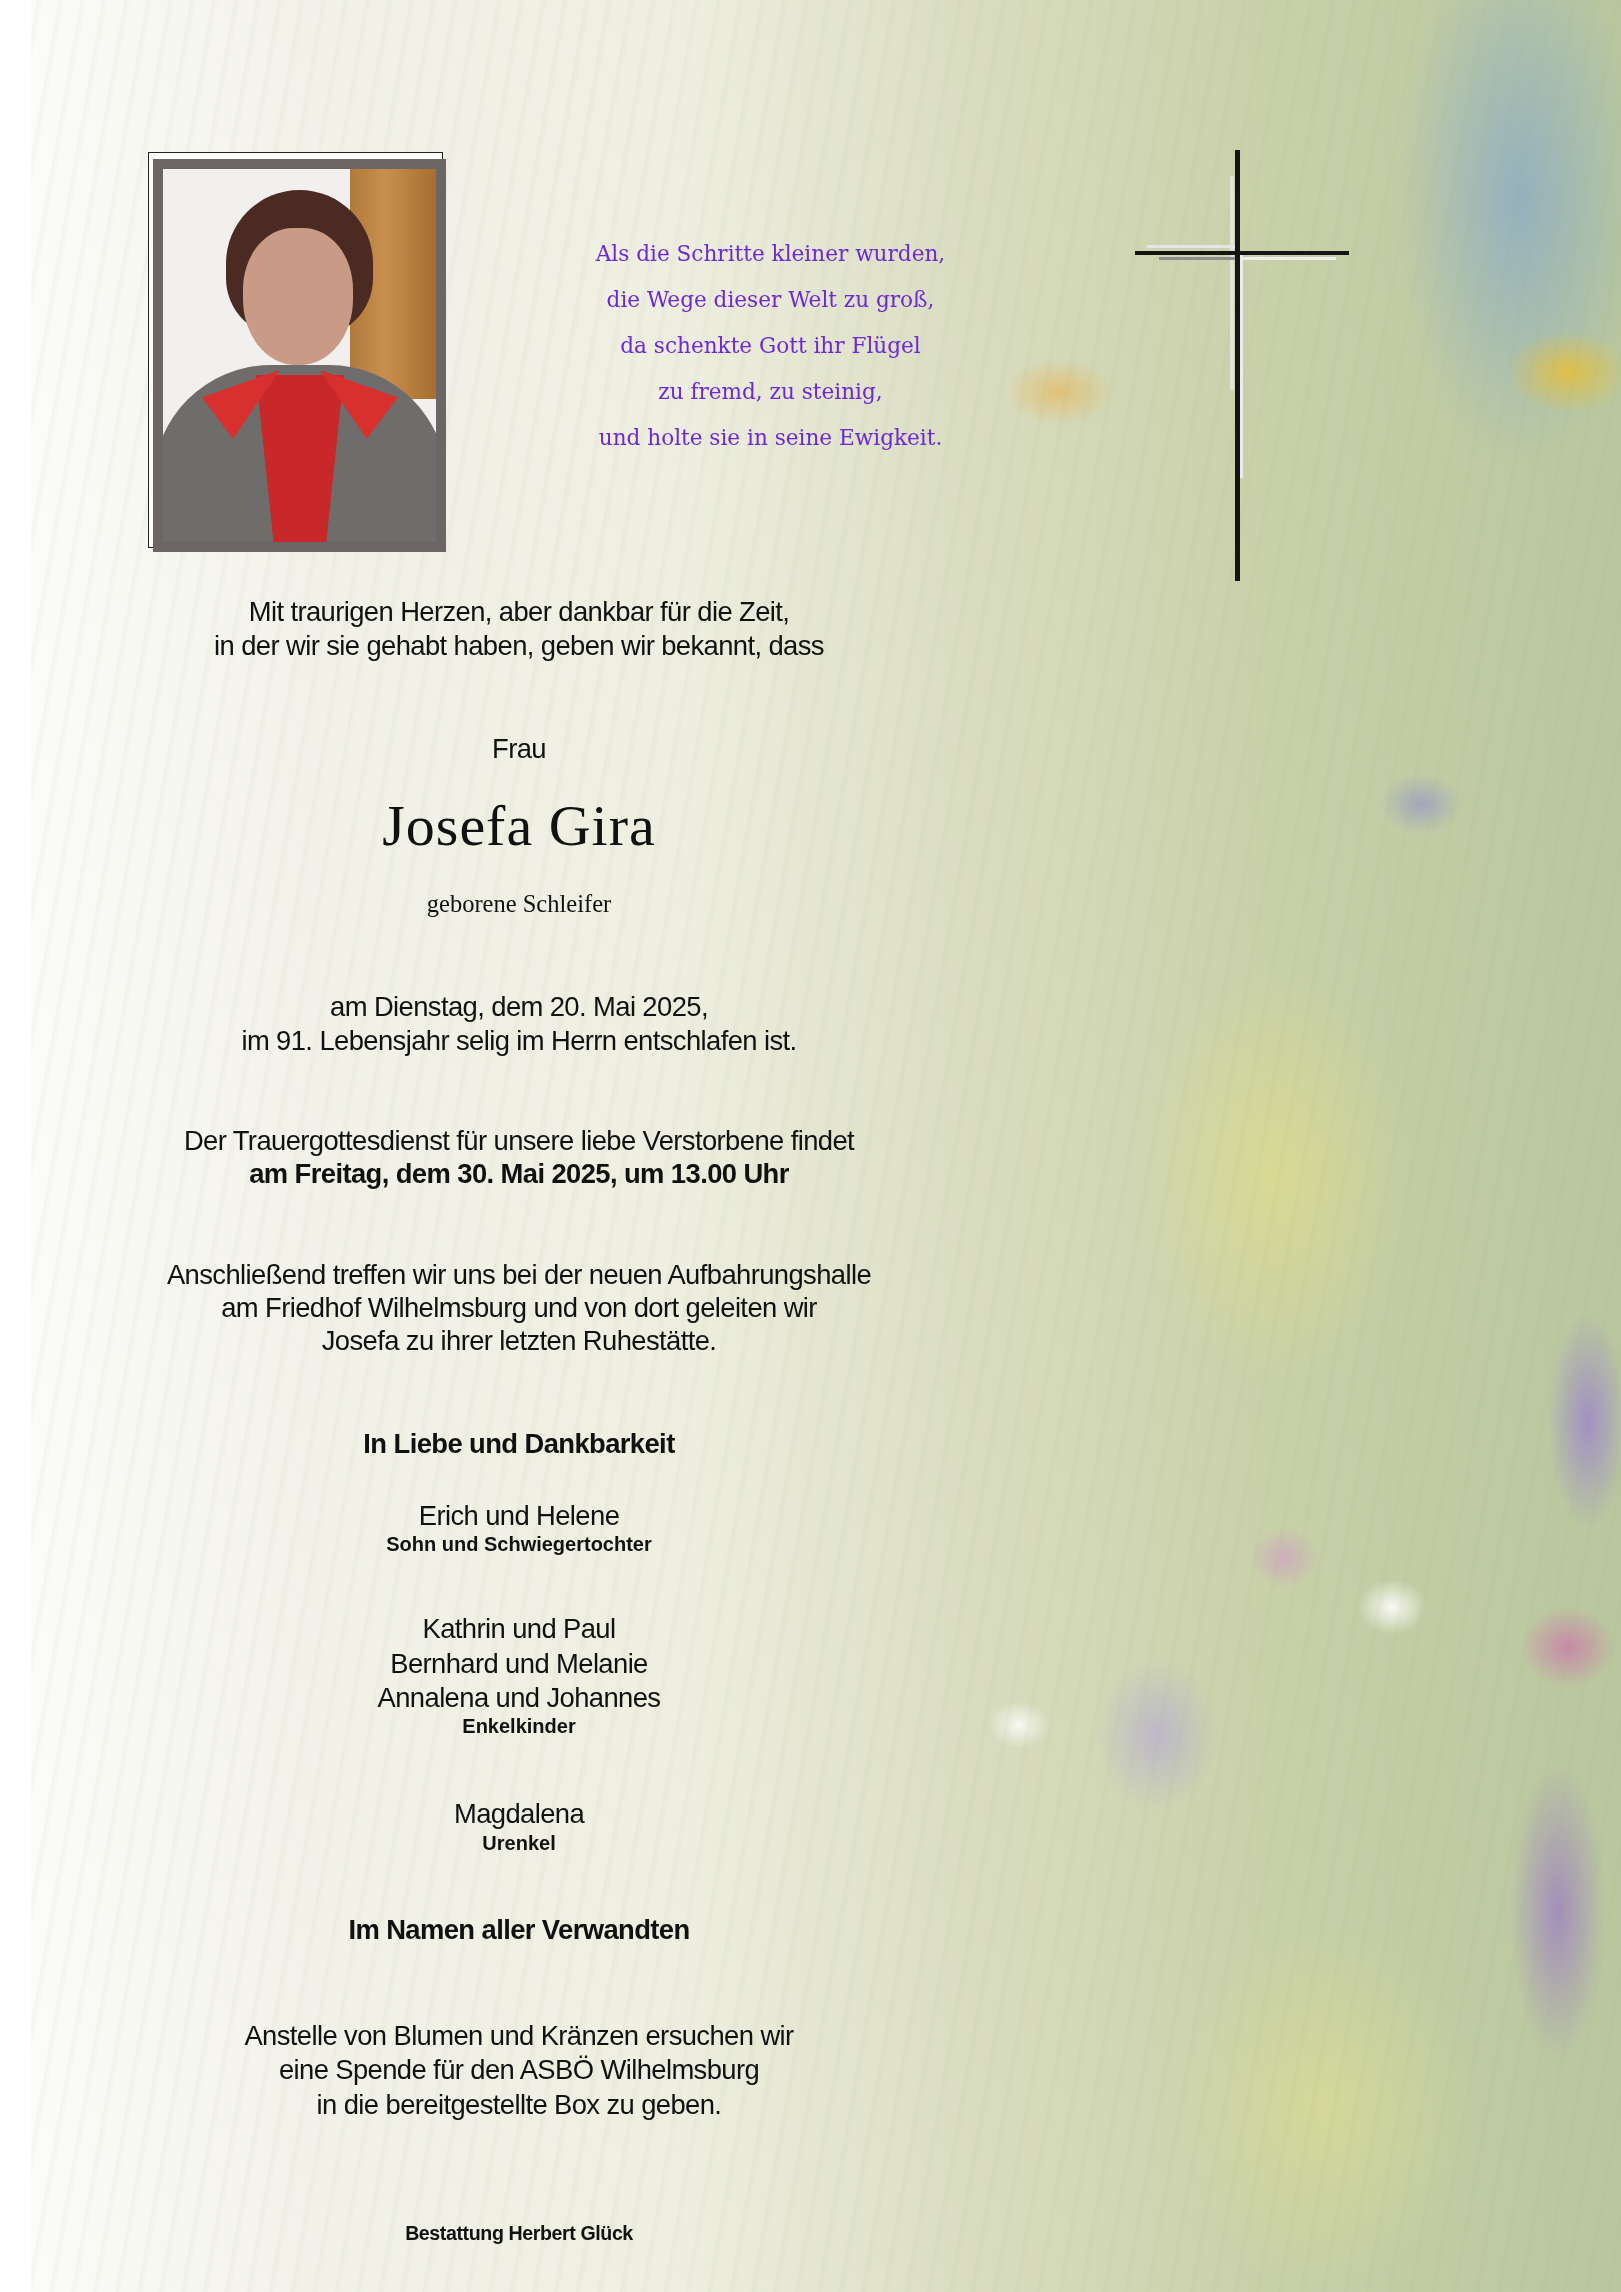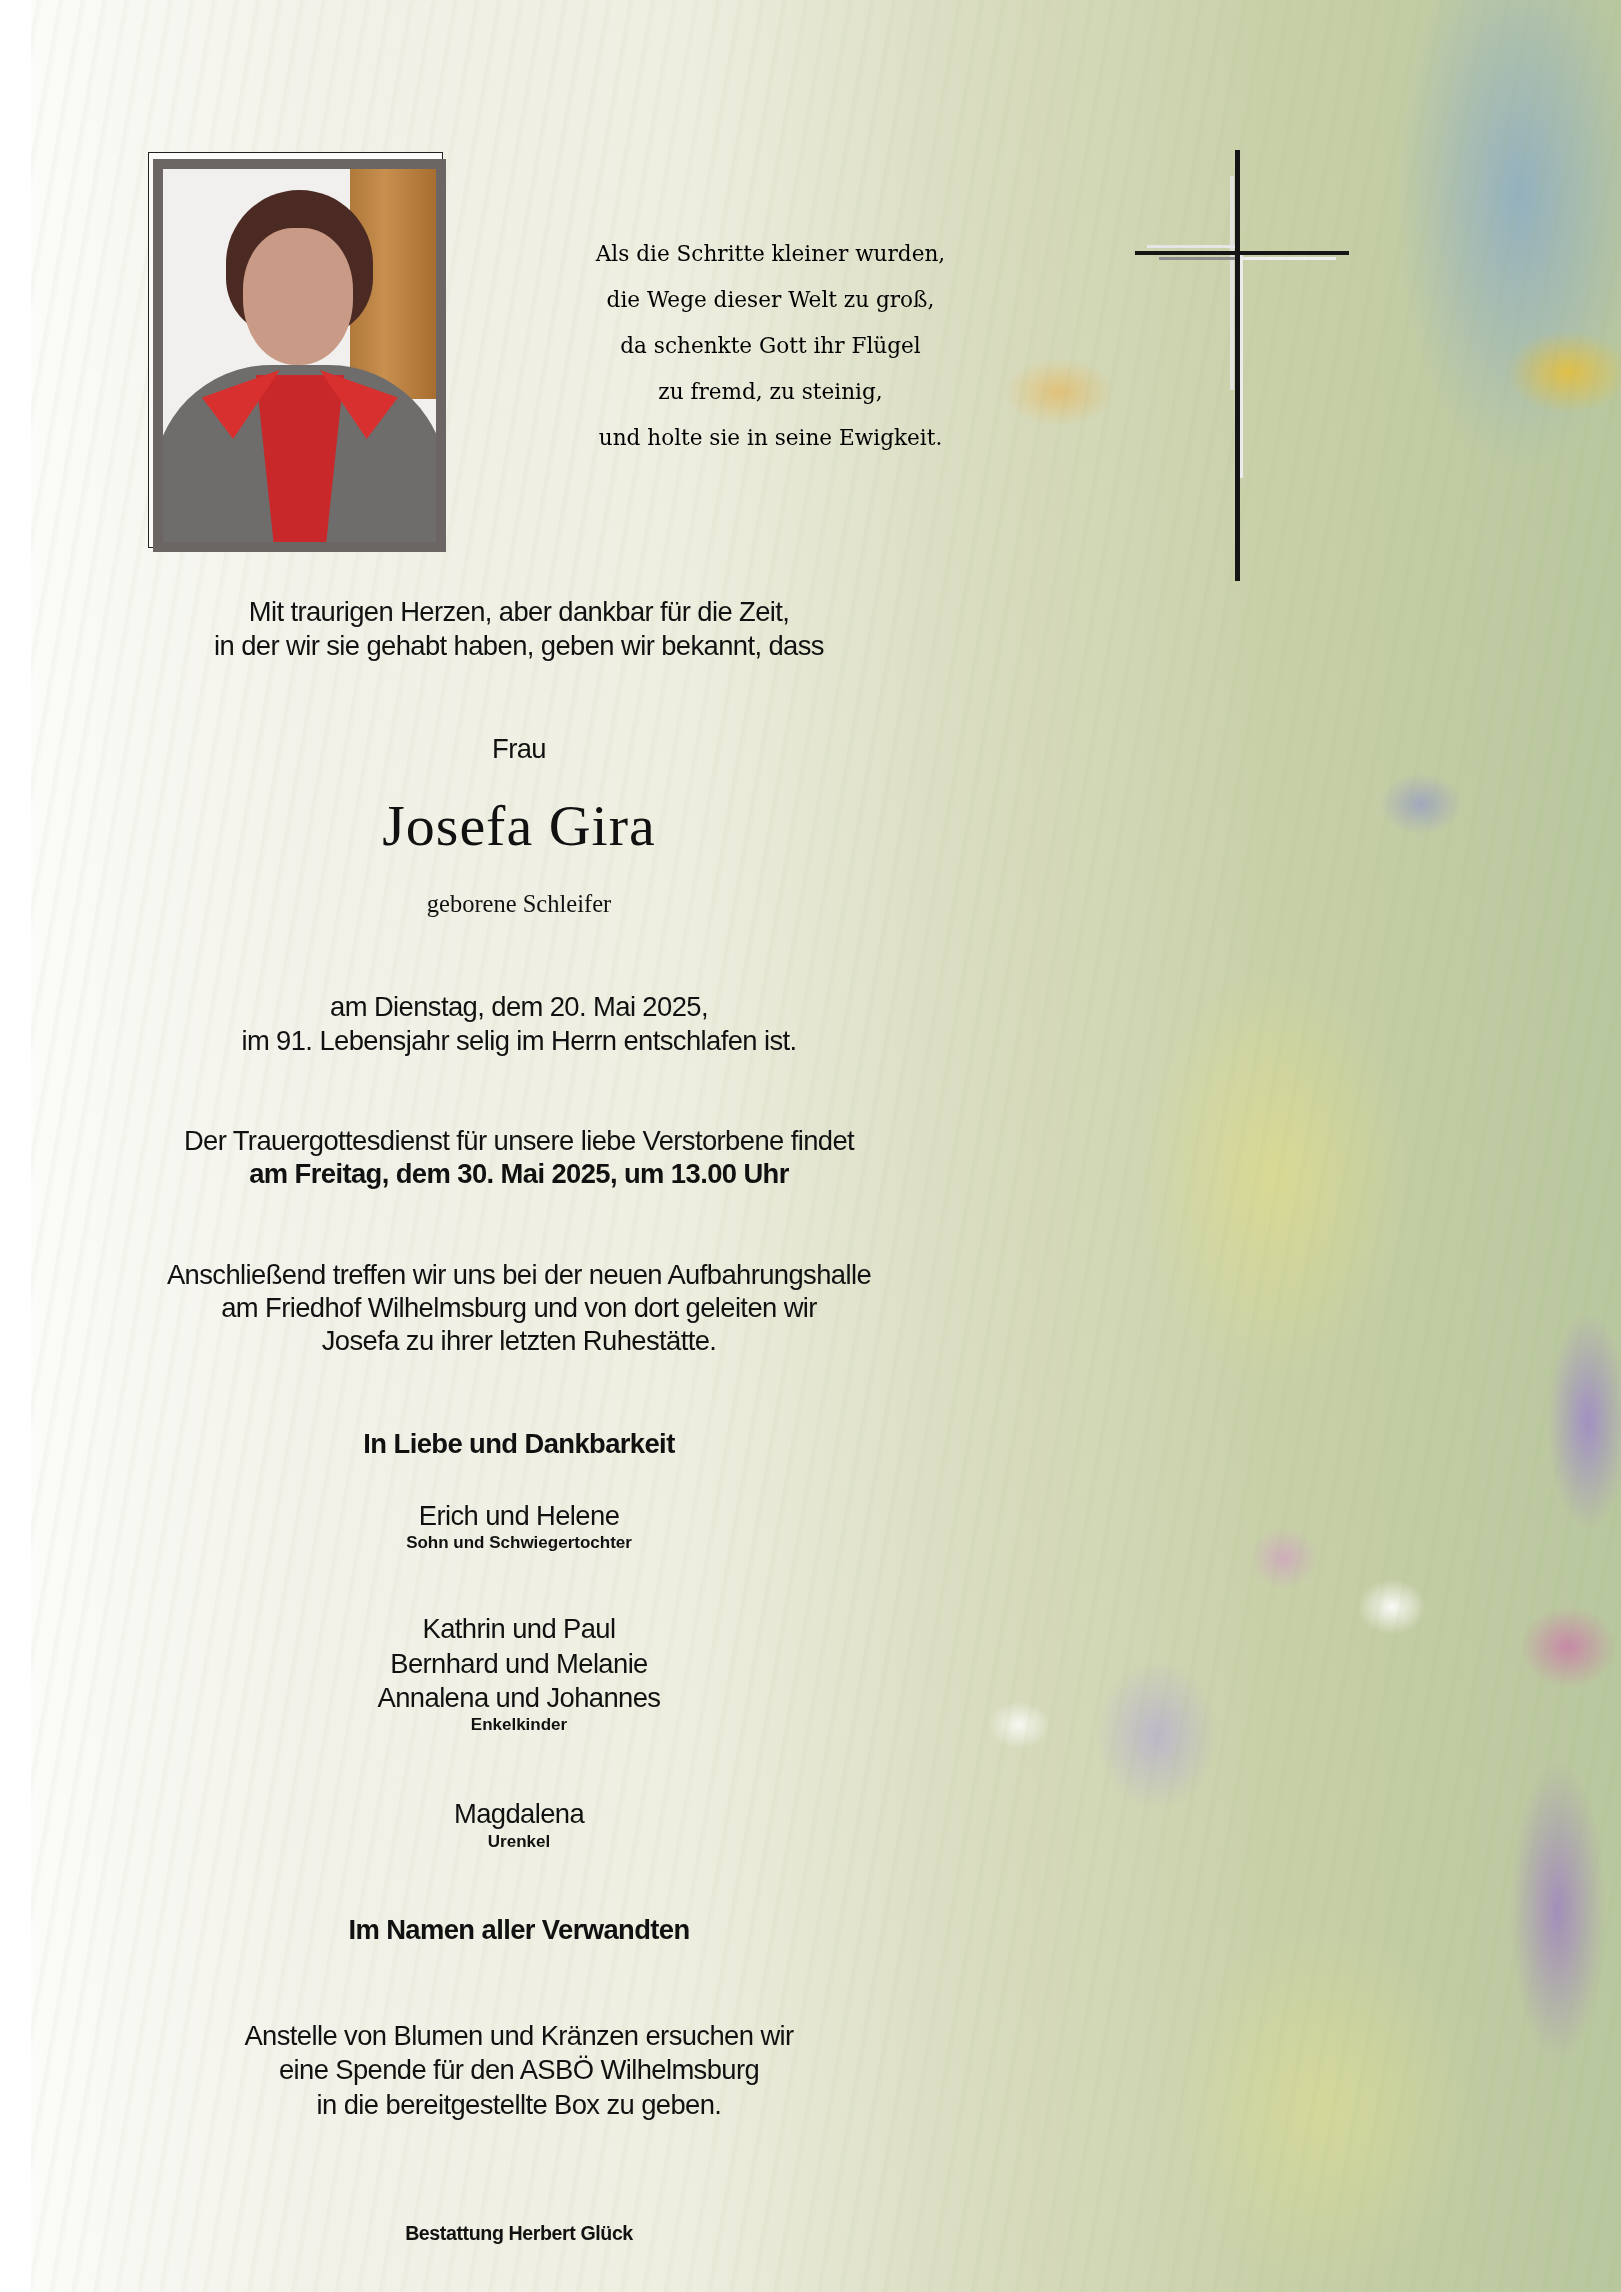--- a/index.html
+++ b/index.html
@@ -28,32 +28,32 @@
   .layer { position:absolute; inset:0; z-index:2; }
   .photo-outer { position:absolute; left:148px; top:152px; width:293px; height:394px; border:1.5px solid #222; background:#fbfbfa; }
   .photo-frame { position:absolute; left:3.9px; top:5.9px; width:273px; height:373px; border:10.8px solid #6b6664; background:#f2f0ee; overflow:hidden; }
   .photo-frame .door { position:absolute; right:0; top:0; width:86px; height:230px; background:linear-gradient(90deg,#b07a3a,#c88f4f 40%,#a86e30); }
   .photo-frame .hair { position:absolute; left:63px; top:21.6px; width:147px; height:147px; border-radius:50% 50% 40% 40%; background:#4a2a22; }
   .photo-frame .face { position:absolute; left:80px; top:59px; width:110px; height:137px; border-radius:45% 45% 48% 48%; background:#c99a86; }
   .photo-frame .jacket { position:absolute; left:-9.8px; bottom:-19.6px; width:294px; height:196px; border-radius:118px 118px 0 0; background:#6f6d6c; }
   .photo-frame .shirt { position:absolute; left:93px; bottom:0; width:88px; height:167px; background:#c8282a; clip-path:polygon(0 0,100% 0,80% 100%,20% 100%); }
   .photo-frame .collar-l { position:absolute; left:39px; top:201px; width:78px; height:69px; background:#d8302e; clip-path:polygon(100% 0,0 40%,40% 100%); }
   .photo-frame .collar-r { position:absolute; left:157px; top:201px; width:78px; height:69px; background:#d8302e; clip-path:polygon(0 0,100% 40%,60% 100%); }
-  .poem { position:absolute; left:549px; top:231px; width:443px; text-align:center; font-family:"DejaVu Serif", serif; font-size:21.6px; line-height:46px; color:#000000; }
+  .poem { position:absolute; left:549px; top:231px; width:443px; text-align:center; font-family:"DejaVu Serif", serif; font-size:21.6px; line-height:46px; color:#6d28d9; }
   .cross-v { position:absolute; left:1235px; top:150px; width:4.9px; height:431px; background:#151515; }
   .cross-v-hl { position:absolute; left:1240px; top:253px; width:2.9px; height:225px; background:#ececec; }
   .cross-v-sh { position:absolute; left:1230px; top:176px; width:3.9px; height:214px; background:rgba(230,230,230,0.85); }
   .cross-h { position:absolute; left:1135px; top:251px; width:214px; height:3.9px; background:#151515; }
   .cross-h-hl1 { position:absolute; left:1147px; top:245px; width:88px; height:2.9px; background:#e6e6e6; }
   .cross-h-hl2 { position:absolute; left:1240px; top:257px; width:96px; height:2.9px; background:#eeeeee; }
   .cross-h-sh { position:absolute; left:1159px; top:257px; width:76px; height:2.9px; background:#8e8e8e; }
   .t { position:absolute; left:29px; width:980px; text-align:center; white-space:nowrap; }
   .sans { font-family:"Liberation Sans", sans-serif; font-size:27.4px; letter-spacing:-0.6px; }
   .b { font-weight:bold; }
-  .small-b { font-family:"Liberation Sans", sans-serif; font-weight:bold; font-size:17px; }
+  .small-b { font-family:"Liberation Sans", sans-serif; font-weight:bold; font-size:20px; }
   .serif-name { font-family:"Liberation Serif", serif; font-size:58px; letter-spacing:1px; }
   .serif-sub { font-family:"Liberation Serif", serif; font-size:24.5px; }
   .footer { font-family:"Liberation Sans", sans-serif; font-weight:bold; font-size:19.6px; letter-spacing:-0.4px; }
 </style>
 </head>
 <body>
 
 <div class="bg"></div>
 <div class="leftwhite"></div>
 

